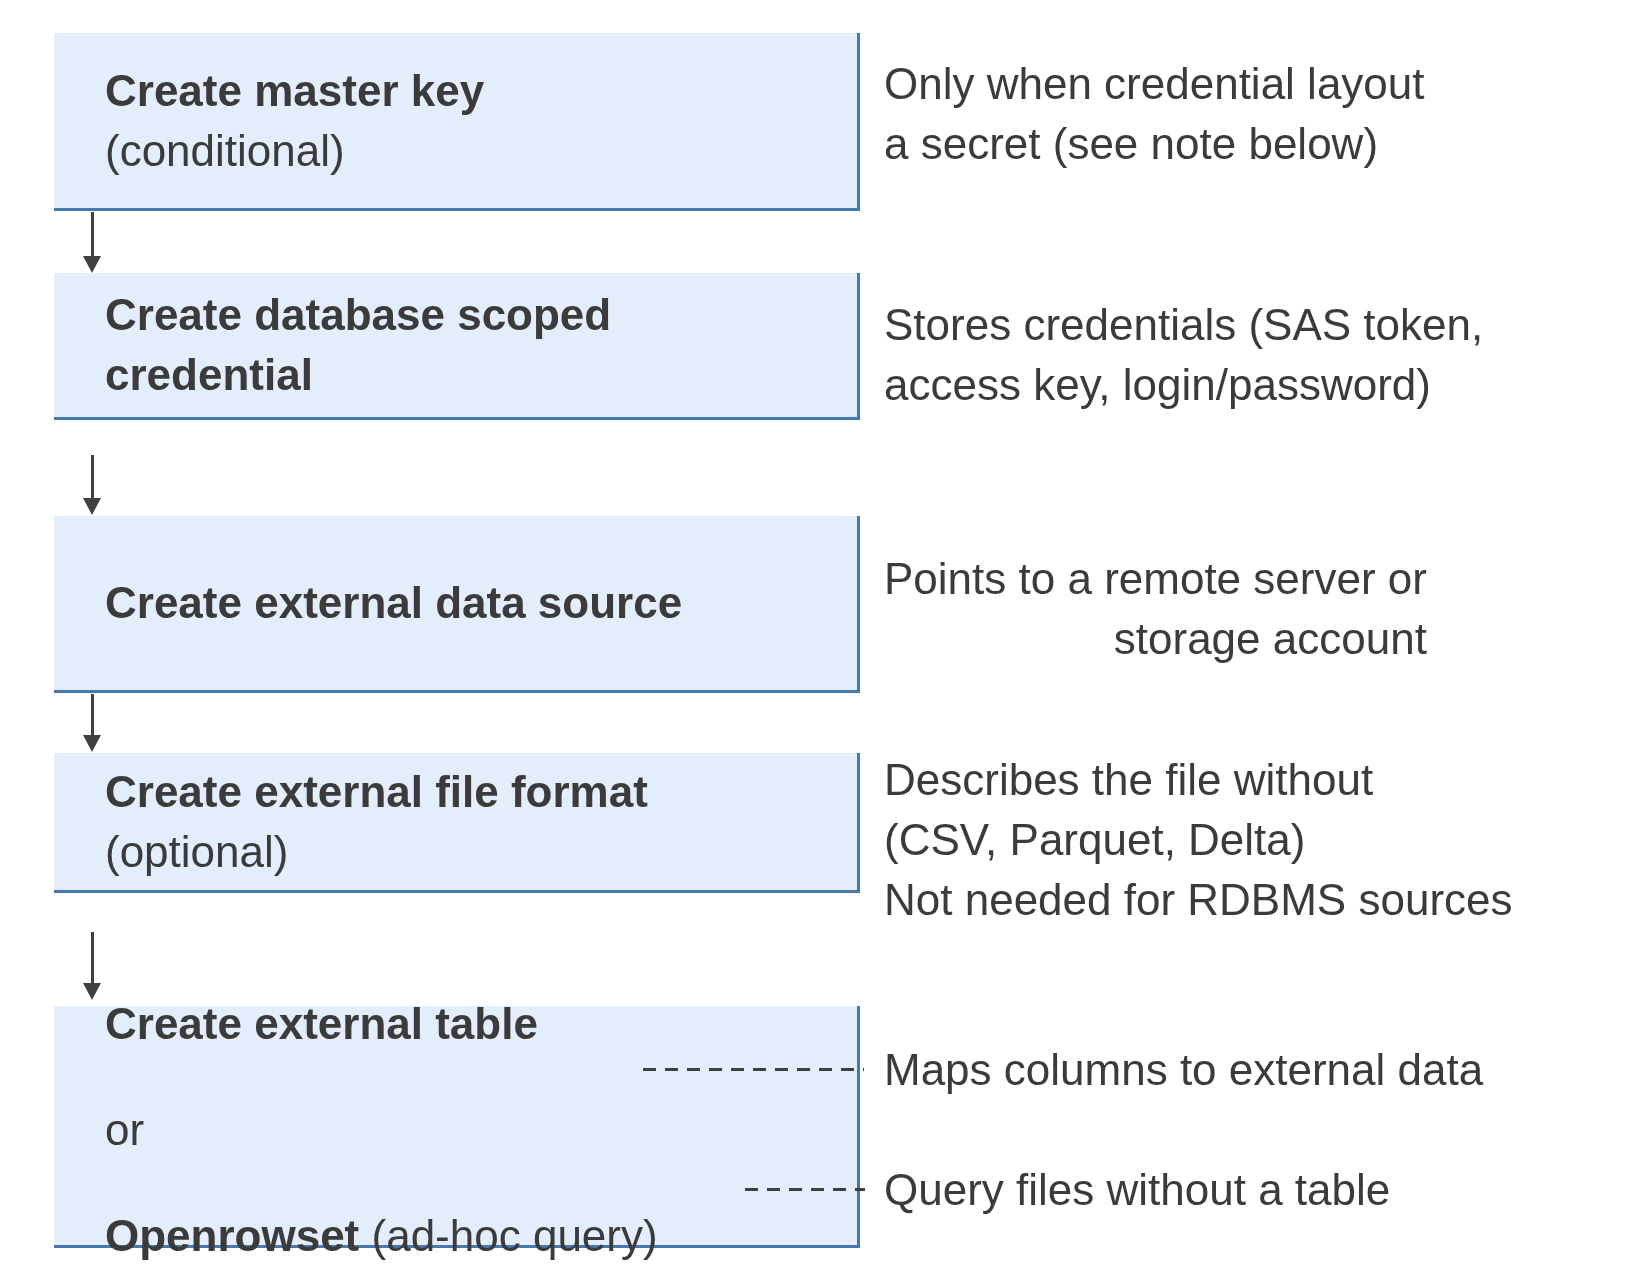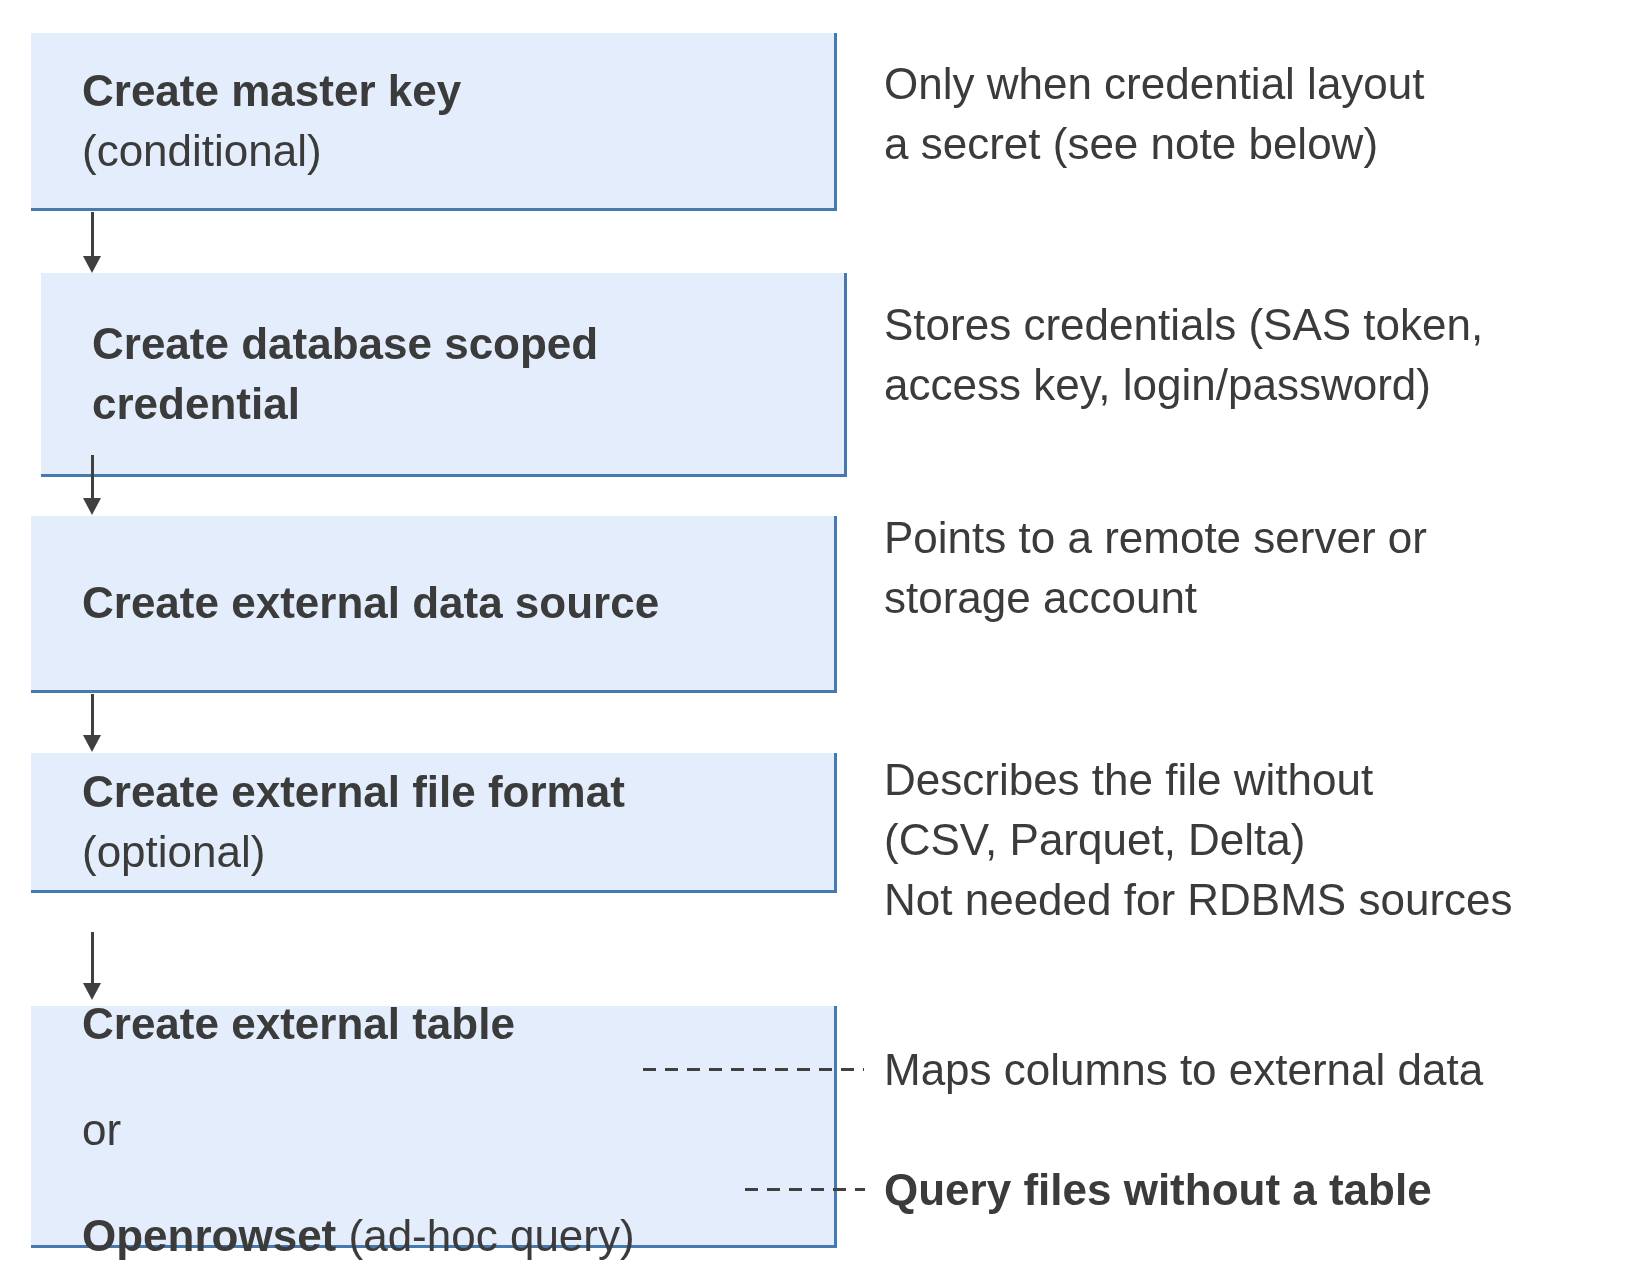--- a/index.html
+++ b/index.html
@@ -7,21 +7,21 @@
     position: relative;
     width: 1638px;
     height: 1284px;
     background: #ffffff;
     font-family: "Liberation Sans", "DejaVu Sans", sans-serif;
     color: var(--ink, #3b3b3b);
     overflow: hidden;
   }
   .box {
     position: absolute;
-    left: 31px;
+    left: 54px;
     width: 806px;
     box-sizing: border-box;
     background: var(--box-fill, #e3edfb);
     border-right: 3px solid var(--box-border, #4679af);
     border-bottom: 3px solid var(--box-border, #4679af);
     display: flex;
     flex-direction: column;
     justify-content: center;
     padding-left: 51px;
     font-size: 44px;
@@ -72,38 +72,38 @@
   <div class="note" style="top:54px;">
     <div class="nline">Only when credential layout</div>
     <div class="nline">a secret (see note below)</div>
   </div>
 
   <div class="arrow" style="top:212px;height:61px;">
     <div class="shaft"></div>
     <div class="head"></div>
   </div>
 
-  <div class="box" style="top:273px;height:204px;margin-left:10px;">
+  <div class="box" style="top:273px;height:147px;">
     <div class="bline"><span class="bold">Create database scoped</span></div>
     <div class="bline"><span class="bold">credential</span></div>
   </div>
   <div class="note" style="top:295px;">
     <div class="nline">Stores credentials (SAS token,</div>
     <div class="nline">access key, login/password)</div>
   </div>
 
   <div class="arrow" style="top:455px;height:60px;">
     <div class="shaft"></div>
     <div class="head"></div>
   </div>
 
   <div class="box" style="top:516px;height:177px;">
     <div class="bline"><span class="bold">Create external data source</span></div>
   </div>
-  <div class="note" style="top:508px;">
+  <div class="note" style="top:549px;text-align:right;">
     <div class="nline">Points to a remote server or</div>
     <div class="nline">storage account</div>
   </div>
 
   <div class="arrow" style="top:694px;height:58px;">
     <div class="shaft"></div>
     <div class="head"></div>
   </div>
 
   <div class="box" style="top:753px;height:140px;">
@@ -126,17 +126,17 @@
     <div class="bline">or</div>
     <div class="bline"><span class="bold">Openrowset</span><span> (ad-hoc query)</span></div>
   </div>
 
   <div class="dash" style="top:1068px;left:643px;width:221px;"></div>
   <div class="dash" style="top:1188px;left:745px;width:120px;"></div>
 
   <div class="note" style="top:1040px;">
     <div class="nline">Maps columns to external data</div>
   </div>
-  <div class="note" style="top:1160px;font-weight:bold;">
+  <div class="note" style="top:1160px;">
     <div class="nline">Query files without a table</div>
   </div>
 
 </div>
 
 </body></html>

